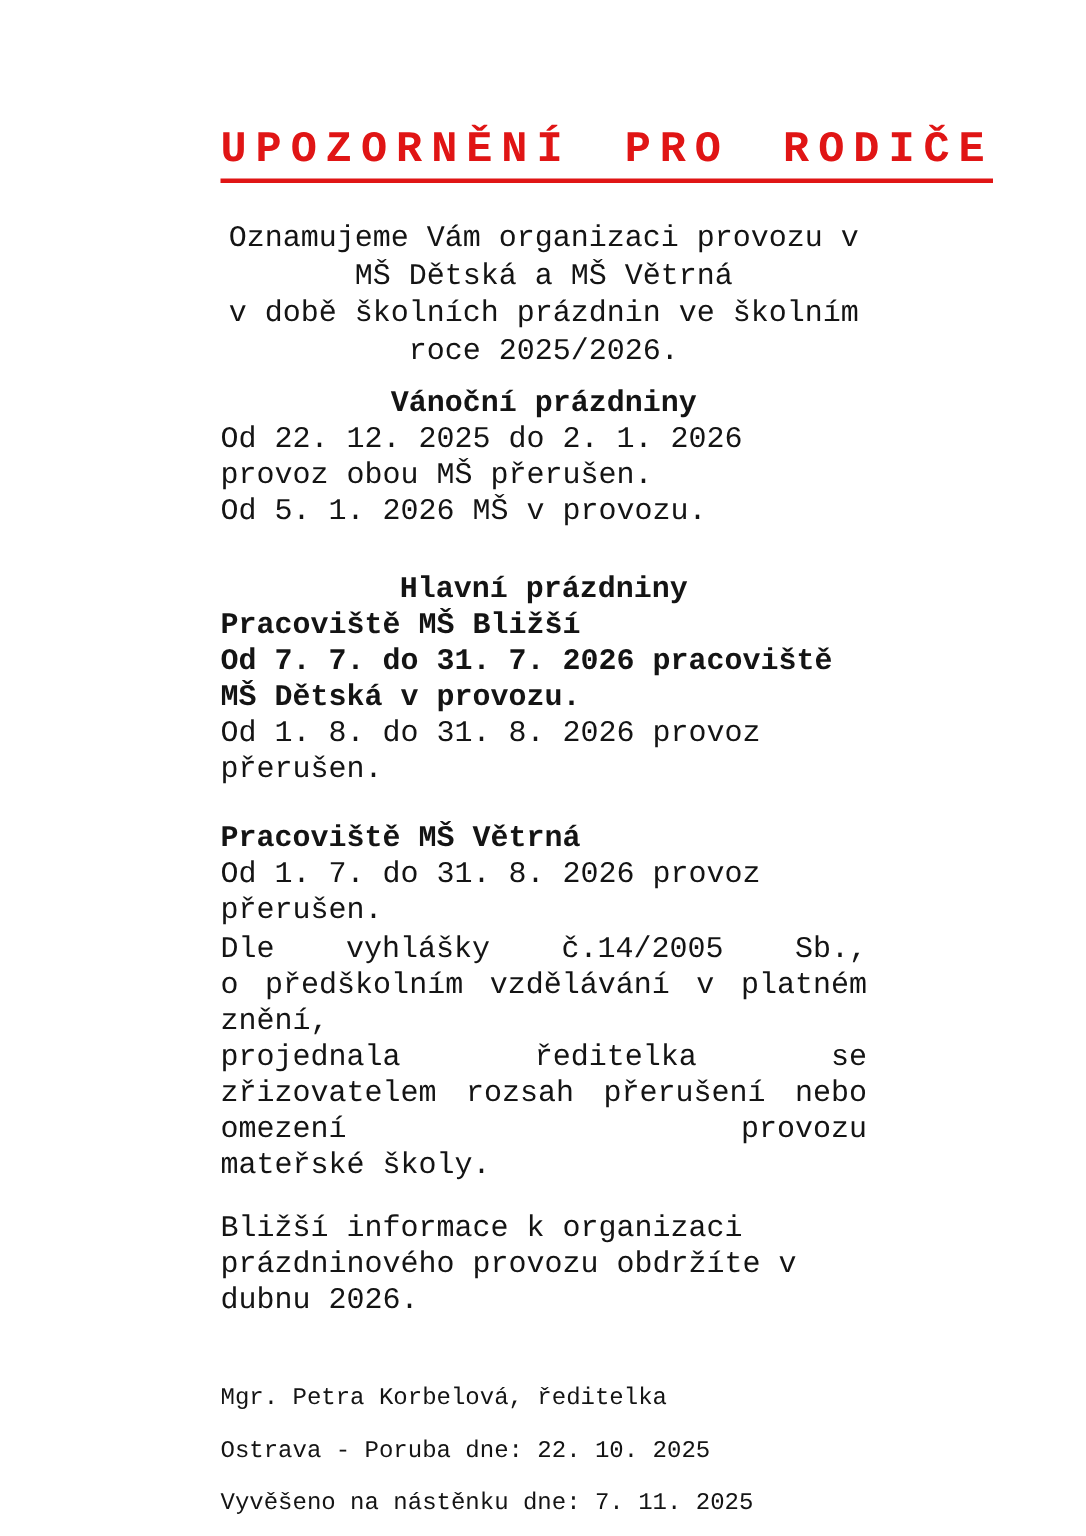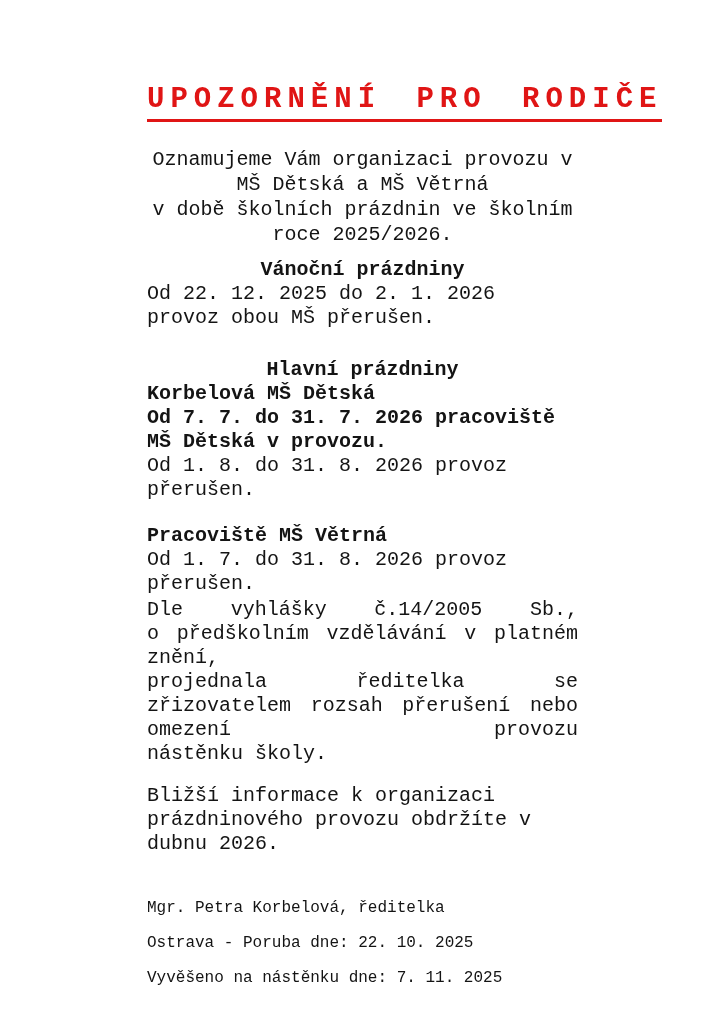--- a/index.html
+++ b/index.html
@@ -55,34 +55,35 @@
     <span class="doc-title">UPOZORNĚNÍ PRO RODIČE</span>
   </div>
 
   <div class="intro">
     <div class="line center">Oznamujeme Vám organizaci provozu v MŠ Dětská a MŠ Větrná</div>
     <div class="line center">v době školních prázdnin ve školním roce 2025/2026.</div>
   </div>
 
   <div class="line center bold heading-christmas">Vánoční prázdniny</div>
   <div class="line">Od 22. 12. 2025 do 2. 1. 2026 provoz obou MŠ přerušen.</div>
+  <div class="line">Od 5. 1. 2026 MŠ v provozu.</div>
 
   <div class="line center bold heading-main">Hlavní prázdniny</div>
 
-  <div class="line bold">Korbelová MŠ Dětská</div>
+  <div class="line bold">Pracoviště MŠ Bližší</div>
   <div class="line bold">Od 7. 7. do 31. 7. 2026 pracoviště MŠ Dětská v provozu.</div>
   <div class="line">Od 1. 8. do 31. 8. 2026 provoz přerušen.</div>
 
   <div class="line bold subheading-vetrna">Pracoviště MŠ Větrná</div>
   <div class="line">Od 1. 7. do 31. 8. 2026 provoz přerušen.</div>
 
   <div class="decree">
     <div class="line justify-line">Dle vyhlášky č.14/2005 Sb., o&nbsp;předškolním vzdělávání v&nbsp;platném znění,</div>
     <div class="line justify-line">projednala ředitelka se zřizovatelem rozsah přerušení nebo omezení provozu</div>
-    <div class="line">nástěnku školy.</div>
+    <div class="line">mateřské školy.</div>
   </div>
 
   <div class="line info-line">Bližší informace k organizaci prázdninového provozu obdržíte v dubnu 2026.</div>
 
   <div class="small signature">Mgr. Petra Korbelová, ředitelka</div>
   <div class="small place-date">Ostrava - Poruba dne: 22. 10. 2025</div>
   <div class="small posted-date">Vyvěšeno na nástěnku dne: 7. 11. 2025</div>
 
 </div>
 

